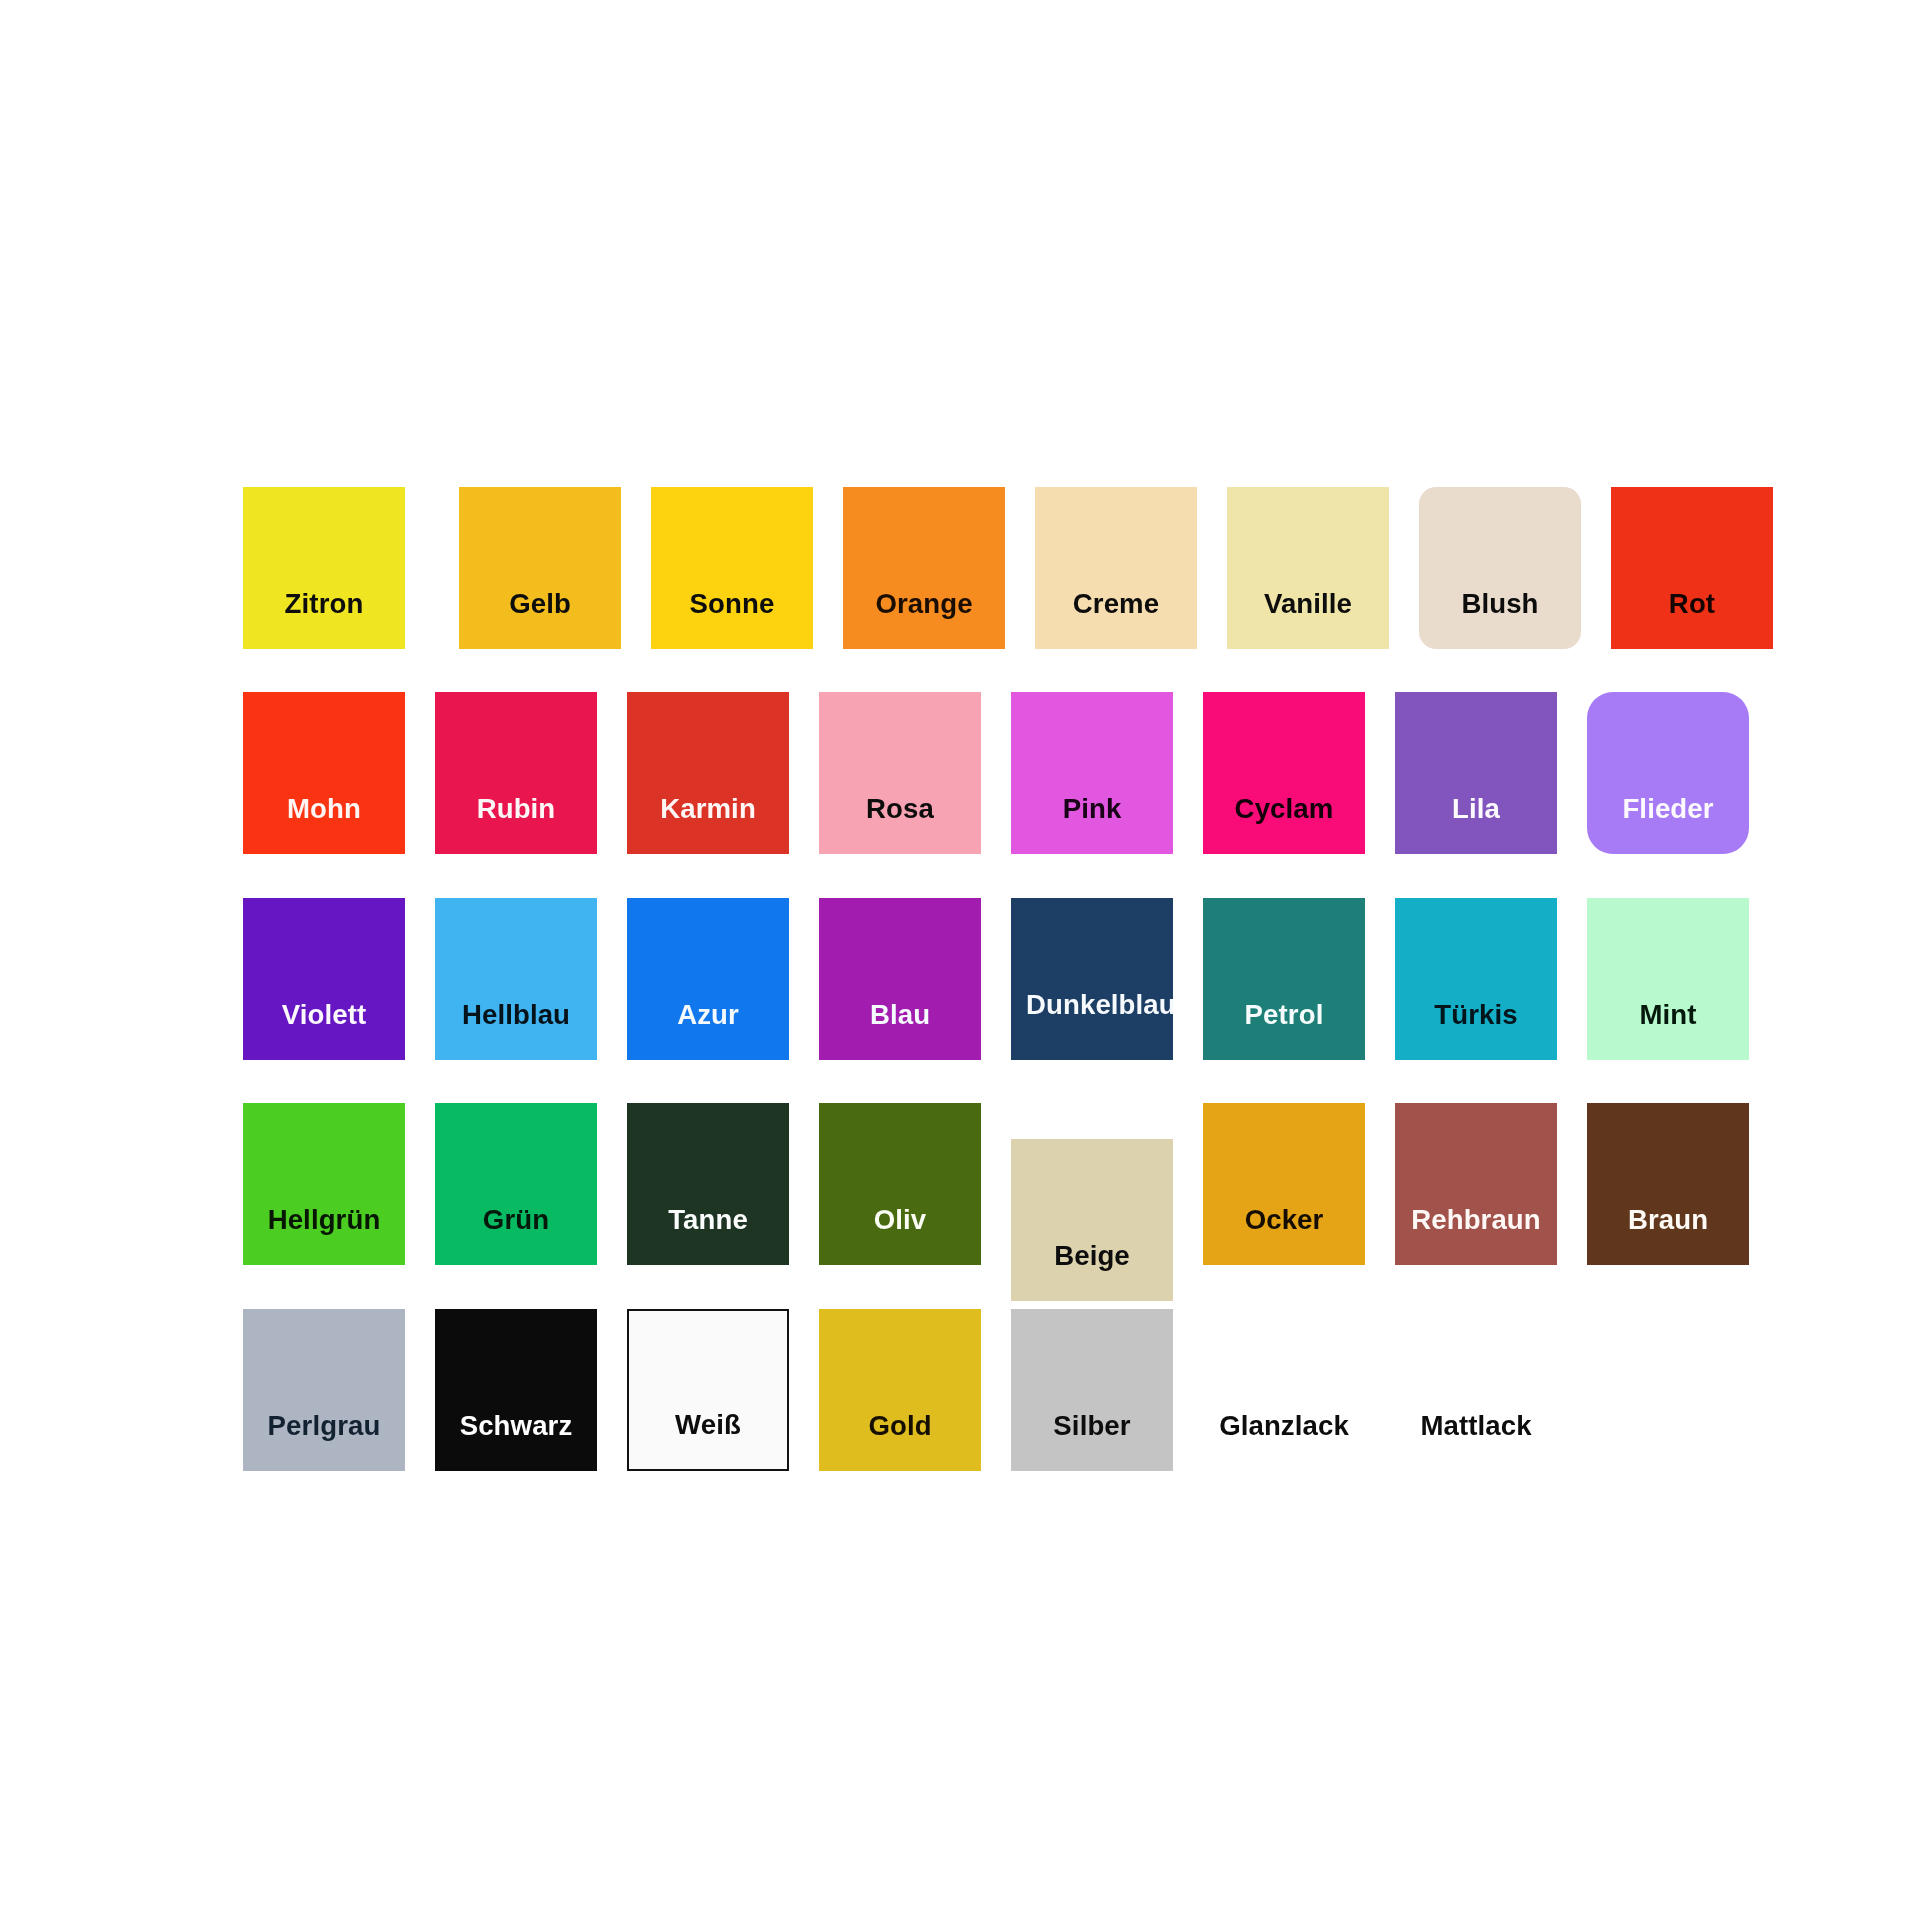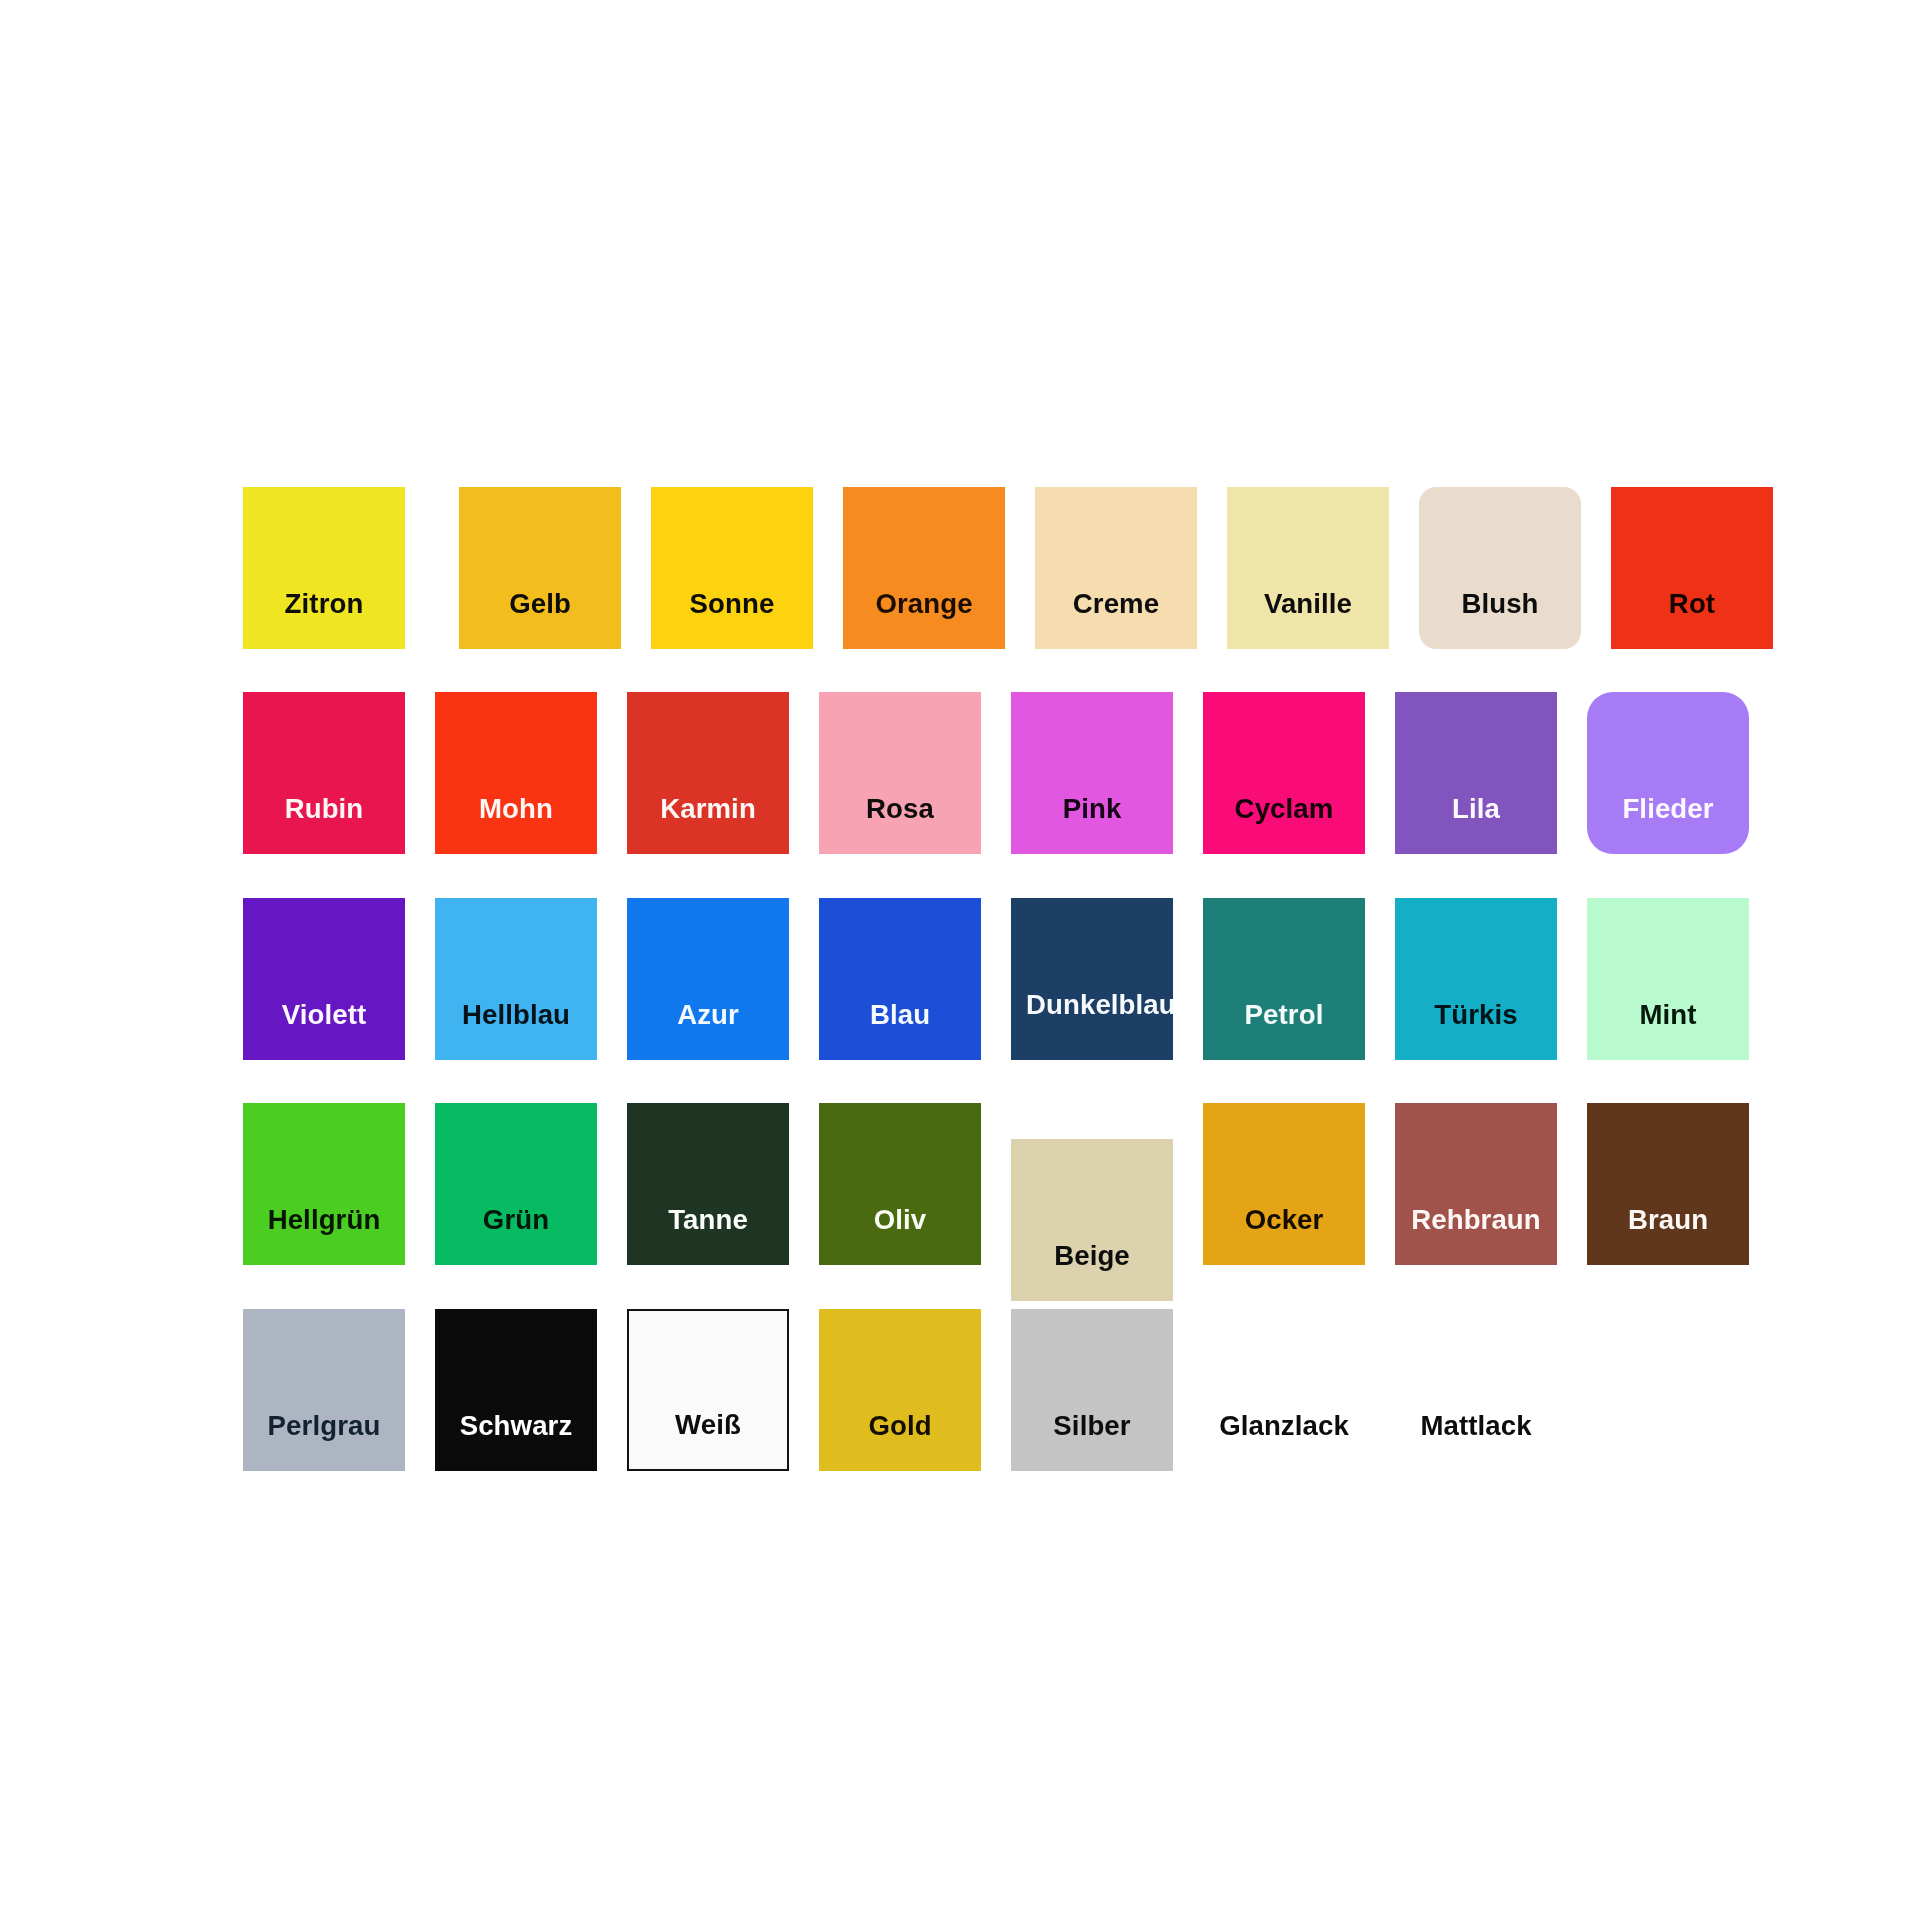--- a/index.html
+++ b/index.html
@@ -84,25 +84,25 @@
         <span class="swatch-label" style="color: rgb(13, 13, 13);">Vanille</span>
       </div>
       <div class="swatch-cell" style="background: rgb(233, 220, 205); border-radius: 17px;">
         <span class="swatch-label" style="color: rgb(13, 13, 13);">Blush</span>
       </div>
       <div class="swatch-cell" style="background: rgb(239, 50, 23);">
         <span class="swatch-label" style="color: rgb(20, 4, 2);">Rot</span>
       </div>
     </div>
     <div class="swatch-row" style="top: 692px;">
+      <div class="swatch-cell" style="background: rgb(250, 52, 18);">
+        <span class="swatch-label" style="color: rgb(253, 246, 244);">Mohn</span>
+      </div>
       <div class="swatch-cell" style="background: rgb(232, 21, 79);">
         <span class="swatch-label" style="color: rgb(253, 246, 247);">Rubin</span>
-      </div>
-      <div class="swatch-cell" style="background: rgb(250, 52, 18);">
-        <span class="swatch-label" style="color: rgb(253, 246, 244);">Mohn</span>
       </div>
       <div class="swatch-cell" style="background: rgb(220, 51, 39);">
         <span class="swatch-label" style="color: rgb(253, 246, 245);">Karmin</span>
       </div>
       <div class="swatch-cell" style="background: rgb(247, 163, 180);">
         <span class="swatch-label" style="color: rgb(13, 13, 13);">Rosa</span>
       </div>
       <div class="swatch-cell" style="background: rgb(226, 87, 224);">
         <span class="swatch-label" style="color: rgb(24, 3, 24);">Pink</span>
       </div>
@@ -119,21 +119,21 @@
     <div class="swatch-row" style="top: 898px;">
       <div class="swatch-cell" style="background: rgb(103, 22, 196);">
         <span class="swatch-label" style="color: rgb(251, 248, 254);">Violett</span>
       </div>
       <div class="swatch-cell" style="background: rgb(63, 180, 240);">
         <span class="swatch-label" style="color: rgb(5, 18, 26);">Hellblau</span>
       </div>
       <div class="swatch-cell" style="background: rgb(16, 119, 237);">
         <span class="swatch-label" style="color: rgb(245, 250, 254);">Azur</span>
       </div>
-      <div class="swatch-cell" style="background: #1d4ed8;">
+      <div class="swatch-cell" style="background: #a21caf;">
         <span class="swatch-label" style="color: rgb(244, 250, 254);">Blau</span>
       </div>
       <div class="swatch-cell" style="background: rgb(29, 63, 101);">
         <span class="swatch-label wrapped" style="color: rgb(247, 250, 253);">Dunkelblau</span>
       </div>
       <div class="swatch-cell" style="background: rgb(29, 127, 119);">
         <span class="swatch-label" style="color: rgb(245, 252, 251);">Petrol</span>
       </div>
       <div class="swatch-cell" style="background: rgb(20, 175, 199);">
         <span class="swatch-label" style="color: rgb(3, 21, 26);">Türkis</span>

